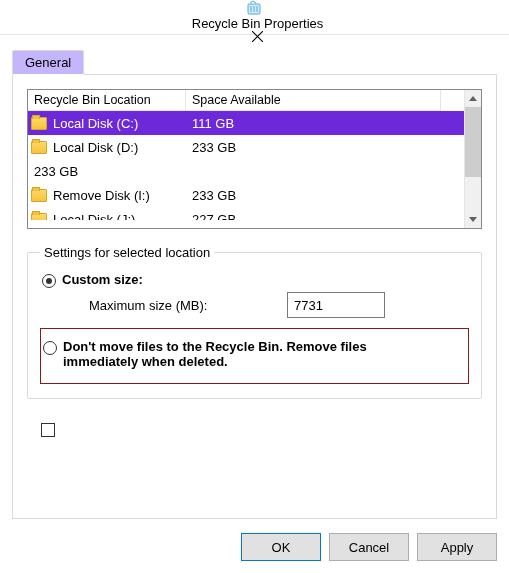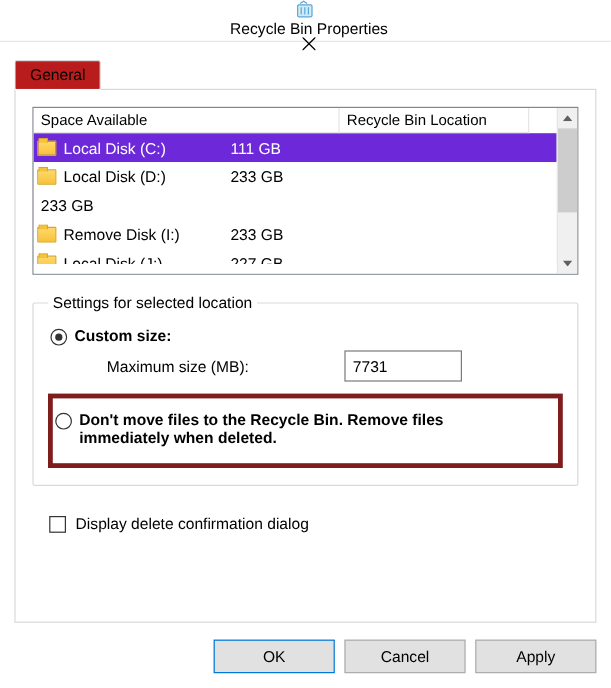--- a/index.html
+++ b/index.html
@@ -2,21 +2,21 @@
 <html><head>
 <meta charset="utf-8">
 <style>
 * { box-sizing: border-box; font-family: "Segoe UI", Tahoma, sans-serif; }
 body { margin: 0; background: #fff; width: 509px; height: 573px; overflow: hidden; }
 .titlebar { height: 35px; display: flex; align-items: center; padding: 0 4px 0 10px; border-bottom: 1px solid #e6e6e6; flex-direction: column; }
 .titlebar .icon { width: 16px; height: 16px; margin-right: 8px; }
 .titlebar .title { font-size: 13px; flex: 1; }
 .titlebar .close { width: 46px; height: 34px; display: flex; align-items: center; justify-content: center; cursor: default; }
 .tabstrip { padding: 14px 12px 0 12px; }
-.tab { display: inline-block; background: #b91c1c; border: 1px solid #d9d9d9; border-bottom: 1px solid #fff; padding: 4px 12px; font-size: 13px; border-radius: 2px 2px 0 0; position: relative; top: 1px; z-index: 2; }
+.tab { display: inline-block; background: #c4b5fd; border: 1px solid #d9d9d9; border-bottom: 1px solid #fff; padding: 4px 12px; font-size: 13px; border-radius: 2px 2px 0 0; position: relative; top: 1px; z-index: 2; }
 .tabpanel { margin: 0 12px 12px 12px; border: 1px solid #d9d9d9; padding: 14px; height: 445px; position: relative; }
 .listview { border: 1px solid #828790; height: 140px; display: flex; }
 .listheaders { display: flex; font-size: 12.5px; background: #fff; }
 .listheader { padding: 3px 6px; border-right: 1px solid #e5e5e5; border-bottom: 1px solid #e5e5e5; }
 .col-location { width: 158px; }
 .col-space { width: 255px; }
 .listbody { flex: 1; overflow: hidden; }
 .listrow { display: flex; align-items: center; font-size: 13px; height: 24px; }
 .listrow.selected { background: #6d28d9; color: #fff; }
 .foldericon { width: 16px; height: 13px; margin: 0 6px 0 3px; background: linear-gradient(#ffd96a,#f7c23b); border: 1px solid #d6a822; border-radius: 1px; position: relative; }
@@ -30,25 +30,25 @@
 .vscroll .thumb { flex: 0 0 70px; background:#cdcdcd; margin:0; }
 .vscroll .track { flex:1; }
 fieldset { border: 1px solid #d9d9d9; border-radius: 2px; margin: 16px 0 0 0; padding: 8px 12px 14px 12px; }
 legend { font-size: 13px; padding: 0 4px; }
 .radio-row { display:flex; align-items:flex-start; font-size:13px; margin:4px 0;font-weight:bold; }
 .radio { width:14px; height:14px; border:1px solid #333; border-radius:50%; margin:2px 6px 0 2px; position:relative; flex:none; }
 .radio.checked::after { content:""; position:absolute; left:3px; top:3px; width:6px; height:6px; background:#333; border-radius:50%; }
 .maxrow { display:flex; align-items:center; font-size:13px; margin-left: 49px; }
 .maxlabel { width: 198px; }
 input[type=text].maxinput { width: 98px; height:26px; font-size:13px; padding:2px 6px; border:1px solid #7a7a7a; font-family:Liberation Sans, sans-serif; }
-.highlight { border:4px solid #7f1d1d; padding:6px 4px 10px 0; margin-top:10px; }
+.highlight { border:1px solid #7f1d1d; padding:6px 4px 10px 0; margin-top:10px; }
 .checkrow { display:flex; align-items:center; font-size:13px; margin:24px 0 0 14px; }
 .checkbox { width:14px; height:14px; border:1px solid #333; margin-right:8px; }
 .buttonbar { position:absolute; right:12px; bottom:12px; display:flex; gap:8px; }
-.btn { width:101px; height:28px; font-size:13px; background:#e1e1e1; border:1px solid #adadad; display:flex; align-items:center; justify-content:center; cursor:default; }
+.btn { width:80px; height:28px; font-size:13px; background:#e1e1e1; border:1px solid #adadad; display:flex; align-items:center; justify-content:center; cursor:default; }
 .btn.default { border:1.5px solid #0078d7; }
 svg { display:block; }
 </style>
 </head>
 <body>
 
 <div class="titlebar">
   <span class="icon">
     <svg width="16" height="16" viewBox="0 0 16 16">
         <rect x="2" y="4" width="12" height="10" rx="1" fill="#cfeaf8" stroke="#5aa8d6"></rect>
@@ -66,22 +66,22 @@
 
 <div class="tabstrip">
   <div class="tab">General</div>
 </div>
 
 <div class="tabpanel">
 
   <div class="listview">
     <div class="listbody">
       <div class="listheaders">
+        <div class="listheader col-location">Recycle Bin Location</div>
         <div class="listheader col-space">Space Available</div>
-        <div class="listheader col-location">Recycle Bin Location</div>
       </div>
       <div class="listrow selected">
         <div class="col-location">
             <span class="foldericon"></span>
             <span>Local Disk (C:)</span>
           </div>
         <div class="col-space">111 GB</div>
       </div>
       <div class="listrow">
         <div class="col-location">
@@ -137,21 +137,20 @@
     <div class="highlight">
       <div class="radio-row">
         <span class="radio"></span>
         <span style="max-width:380px">Don't move files to the Recycle Bin. Remove files immediately when deleted.</span>
       </div>
     </div>
   </fieldset>
 
   <div class="checkrow">
     <span class="checkbox"></span>
-    <span>Display delete confirmation dialog</span>
   </div>
 
 </div>
 
 <div class="buttonbar">
   <div class="btn default">OK</div>
   <div class="btn">Cancel</div>
   <div class="btn">Apply</div>
 </div>
 

